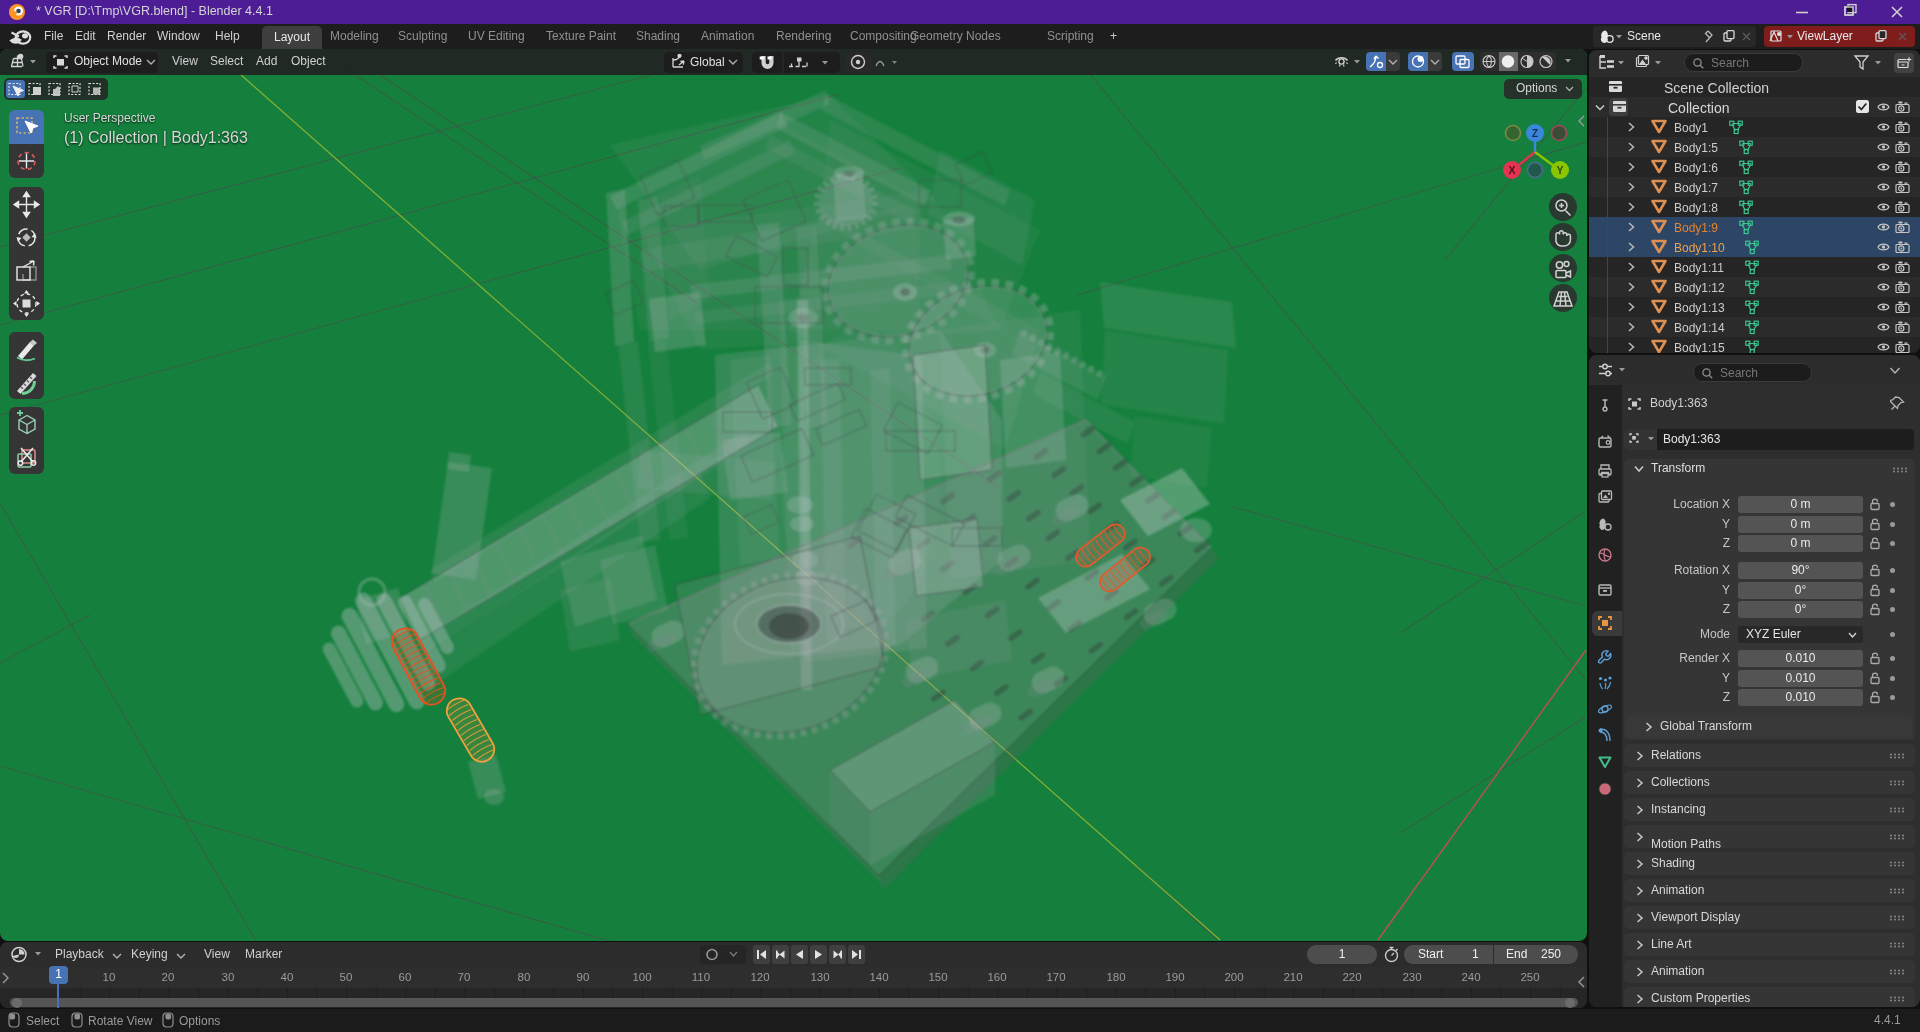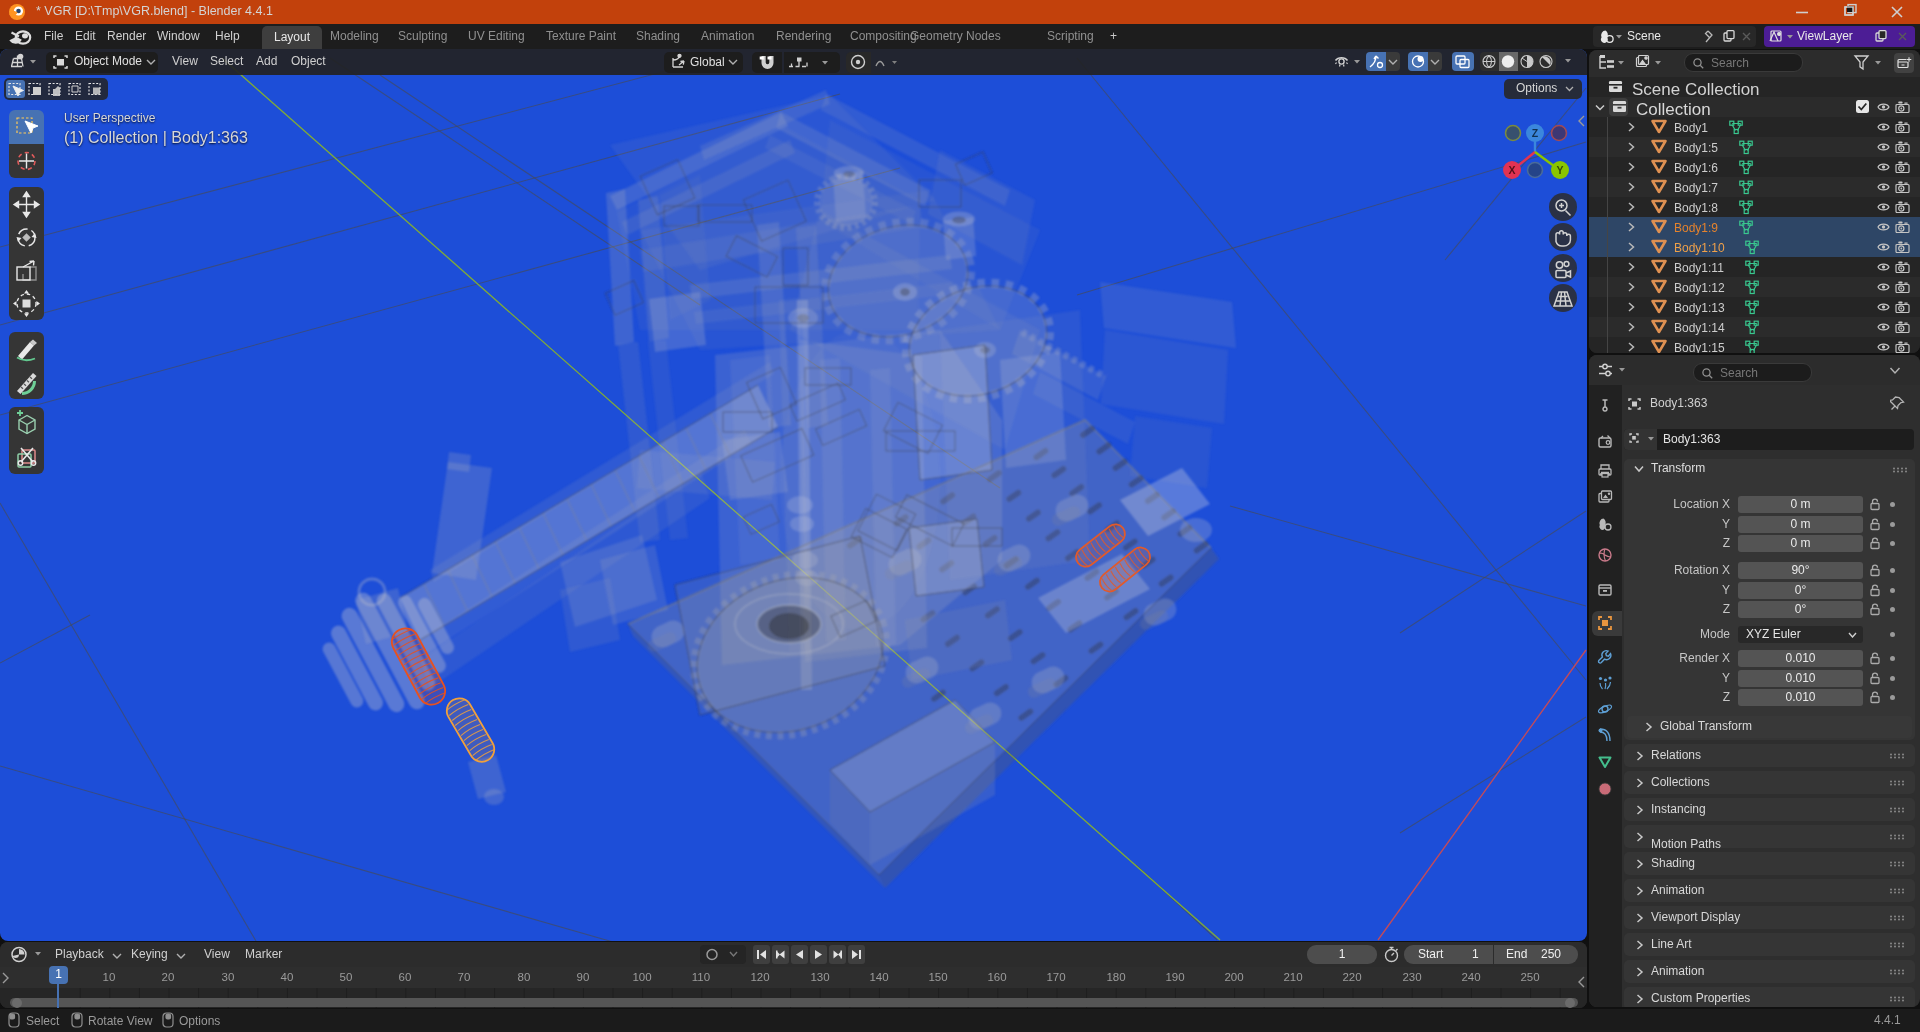--- a/index.html
+++ b/index.html
@@ -1,34 +1,34 @@
 <!DOCTYPE html>
 <html><head>
 <meta charset="utf-8">
 <style>
 * { margin:0; padding:0; box-sizing:border-box; }
 html,body { width:1920px; height:1032px; overflow:hidden; background:#101010;
   font-family:"Liberation Sans", sans-serif; }
 .abs { position:absolute; }
-#titlebar { position:absolute; left:0; top:0; width:1920px; height:24px; background:#c2410c;
+#titlebar { position:absolute; left:0; top:0; width:1920px; height:24px; background:#4c1d95;
   color:#d4d4d4; font-size:12.5px; }
 #topbar { position:absolute; left:0; top:24px; width:1920px; height:25px; background:#1d1d1d; }
-#viewport { position:absolute; left:0; top:49px; width:1587px; height:892px; background:#1d4ed8;
+#viewport { position:absolute; left:0; top:49px; width:1587px; height:892px; background:#15803d;
   border-radius:8px; overflow:hidden; }
 #outliner { position:absolute; left:1589px; top:50px; width:331px; height:303px; background:#262626;
   border-radius:8px; overflow:hidden; }
 #props { position:absolute; left:1589px; top:355px; width:331px; height:652px; background:#2e2e2e;
   border-radius:8px; overflow:hidden; }
 #timeline { position:absolute; left:0; top:942px; width:1587px; height:66px; background:#2b2b2b;
   border-radius:8px; overflow:hidden; }
 #statusbar { position:absolute; left:0; top:1009px; width:1920px; height:23px; background:#1b1b1b; }
 .menutxt { color:#d0d0d0; font-size:12px; }
 .tab { position:absolute; top:5px; color:#909090; font-size:12px; }
 .orow { position:absolute; left:0; width:331px; height:20px; }
-.oname { font-size:17px; }
+.oname { font-size:14px;margin-left:32px; }
 .plabel { position:absolute; left:0; width:141px; text-align:right; color:#c6c6c6; font-size:12px; padding-top:1px; }
 .pinput { position:absolute; left:149px; width:125px; height:17px; background:#545454; border-radius:3px;
   color:#eaeaea; font-size:12px; text-align:center; padding-top:1px; }
 .pdrop { position:absolute; left:149px; width:125px; height:17px; background:#282828; border-radius:3px;
   color:#e5e5e5; font-size:12px; padding:1px 0 0 8px; }
 .pdot { position:absolute; left:301px; width:5px; height:5px; border-radius:50%; background:#9a9a9a; }
 .ppanel { position:absolute; left:35px; width:291px; height:23px; background:#353535; border-radius:5px;
   color:#d8d8d8; font-size:12px; }
 
 </style>
@@ -86,21 +86,21 @@
     <svg class="abs" style="left:107px;top:3px" width="52" height="15" viewBox="0 0 52 15">
       <path d="M8 2 l4 4 -6 7 M8 2 l-2.5 2.5 4 4" fill="none" stroke="#b9b9b9" stroke-width="1.3"></path>
       <g stroke="#d8d8d8" stroke-width="1.3" fill="none">
           <rect x="24" y="4" width="7" height="8" rx="1"></rect>
           <rect x="27" y="1.6" width="7" height="8" rx="1" fill="#282828"></rect>
         </g>
       <path d="M43 4 l7 7 M50 4 l-7 7" stroke="#5a5a5a" stroke-width="1.4" fill="none"></path>
     </svg>
   </div>
 
-  <div class="abs" style="left:1764px;top:2px;width:151px;height:21px;background:#4c1d95;border-radius:4px">
+  <div class="abs" style="left:1764px;top:2px;width:151px;height:21px;background:#7f1d1d;border-radius:4px">
     <svg class="abs" style="left:4px;top:3px" width="26" height="15" viewBox="0 0 26 15">
       <g fill="none" stroke="#e0e0e0" stroke-width="1.2">
         <path d="M2 12 l4-9 4 9"></path>
         <rect x="3" y="2" width="10" height="10" rx="1"></rect>
         <circle cx="11" cy="5" r="1.4" fill="#e0e0e0"></circle>
       </g>
       <path d="M19 6 l3 3.5 3-3.5z" fill="#999"></path>
     </svg>
     <span class="abs" style="left:33px;top:3px;color:#e8e8e8;font-size:12px">ViewLayer</span>
     <svg class="abs" style="left:108px;top:3px" width="42" height="15" viewBox="0 0 42 15">

